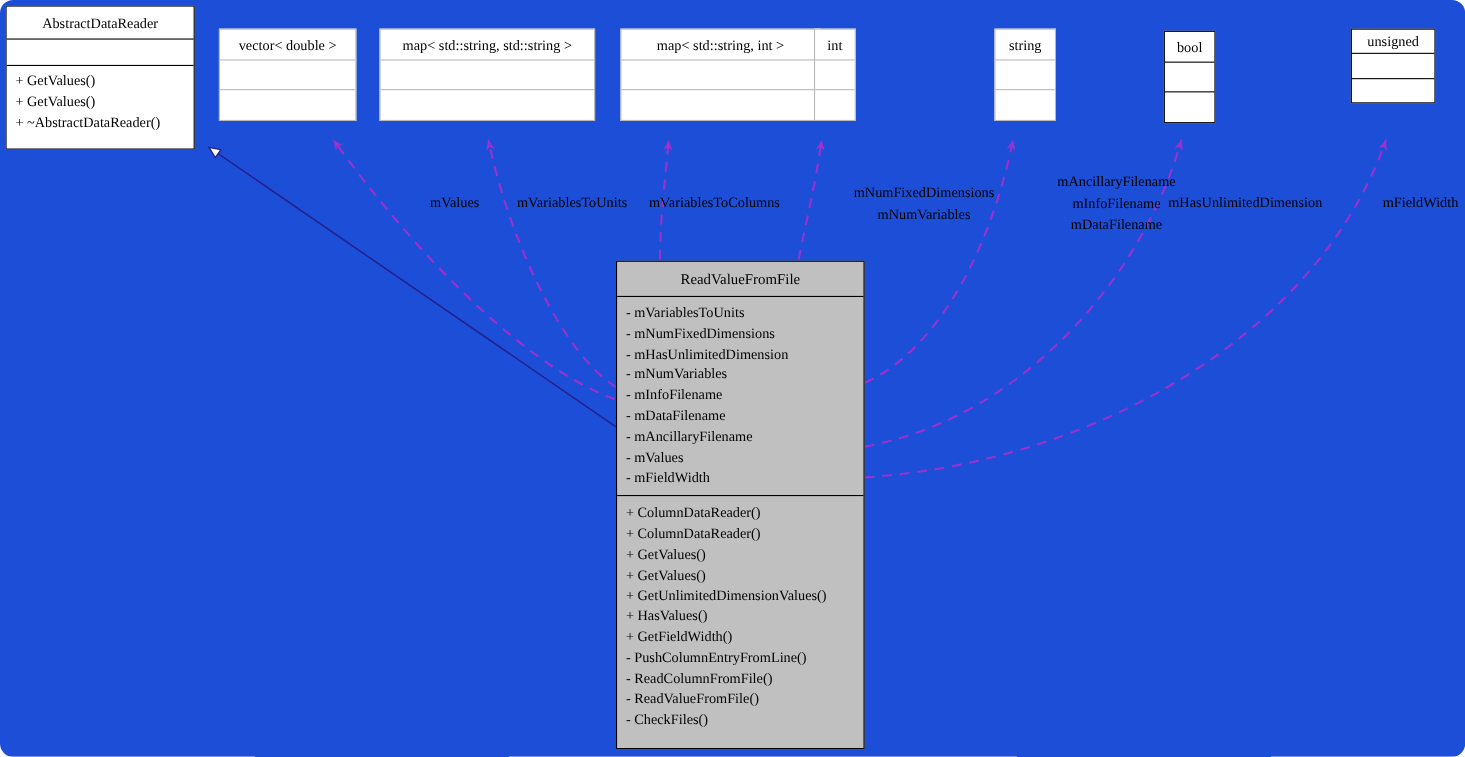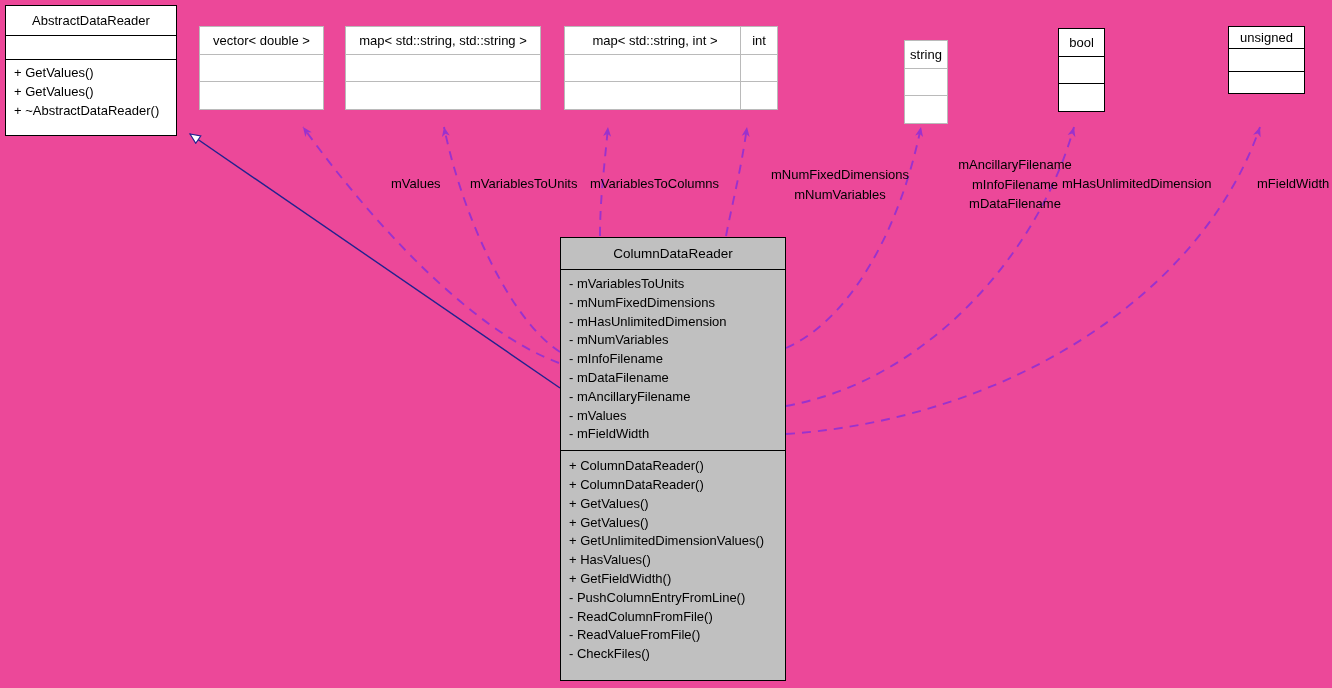--- a/index.html
+++ b/index.html
@@ -4,23 +4,24 @@
 <style>
   html, body {
     margin: 0;
     padding: 0;
     background: #ffffff;
   }
   #canvas {
     position: relative;
     width: 1332px;
     height: 688px;
-    background: #ec4899;
-    font-family: Liberation Sans, sans-serif;
+    background: #1d4ed8;
+    font-family: Liberation Serif, serif;
     overflow: hidden;
+    border-radius: 12px;
   }
   svg.edges {
     position: absolute;
     left: 0;
     top: 0;
     width: 1332px;
     height: 688px;
     pointer-events: none;
   }
   
@@ -174,40 +175,40 @@
     <div class="uml-section divided empty-mid" style="padding:0;"></div>
     <div class="uml-section empty-bot" style="padding:0;"></div>
   </div>
 
   <div class="uml-box gray-border" id="type-int" style="left:740px; top:26px; width:38px; height:84px;">
     <div class="uml-title" style="height:28px;text-align:right;">int</div>
     <div class="uml-section divided empty-mid" style="padding:0;"></div>
     <div class="uml-section empty-bot" style="padding:0;"></div>
   </div>
 
-  <div class="uml-box gray-border" id="type-string" style="left:904px; top:40px; width:44px; height:84px;">
+  <div class="uml-box gray-border" id="type-string" style="left:904px; top:26px; width:56px; height:84px;">
     <div class="uml-title" style="height:28px;">string</div>
     <div class="uml-section divided empty-mid" style="padding:0;"></div>
     <div class="uml-section empty-bot" style="padding:0;"></div>
   </div>
 
   <div class="uml-box black-border" id="type-bool" style="left:1058px; top:28px; width:47px; height:84px;">
     <div class="uml-title" style="height:28px;">bool</div>
     <div class="uml-section divided empty-mid" style="padding:0;"></div>
     <div class="uml-section empty-bot" style="padding:0;"></div>
   </div>
 
   <div class="uml-box black-border" id="type-unsigned" style="left:1228px; top:26px; width:77px; height:68px;">
     <div class="uml-title" style="height:28px;">unsigned</div>
     <div class="uml-section divided empty-mid" style="padding:0;"></div>
     <div class="uml-section empty-bot" style="padding:0;"></div>
   </div>
 
   <div class="uml-box black-border filled" id="class-columndatareader" style="left:560px; top:237px; width:226px; height:444px;">
-    <div class="uml-title">ColumnDataReader</div>
+    <div class="uml-title">ReadValueFromFile</div>
     <div class="uml-section divided" style="padding:5px 8px 6px 8px;">
       <ul>
         <li>- mVariablesToUnits</li>
         <li>- mNumFixedDimensions</li>
         <li>- mHasUnlimitedDimension</li>
         <li>- mNumVariables</li>
         <li>- mInfoFilename</li>
         <li>- mDataFilename</li>
         <li>- mAncillaryFilename</li>
         <li>- mValues</li>

